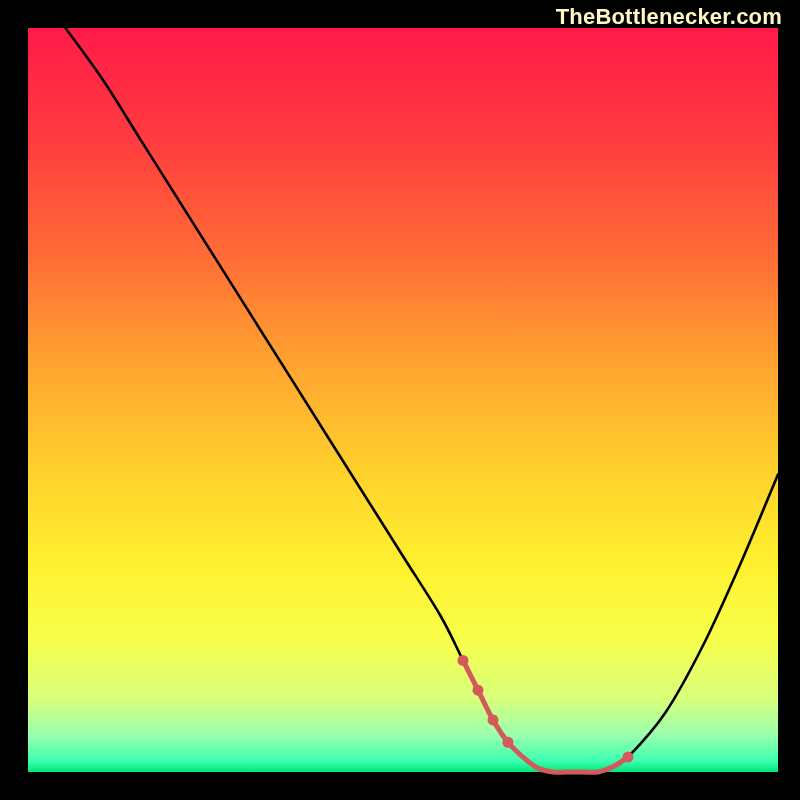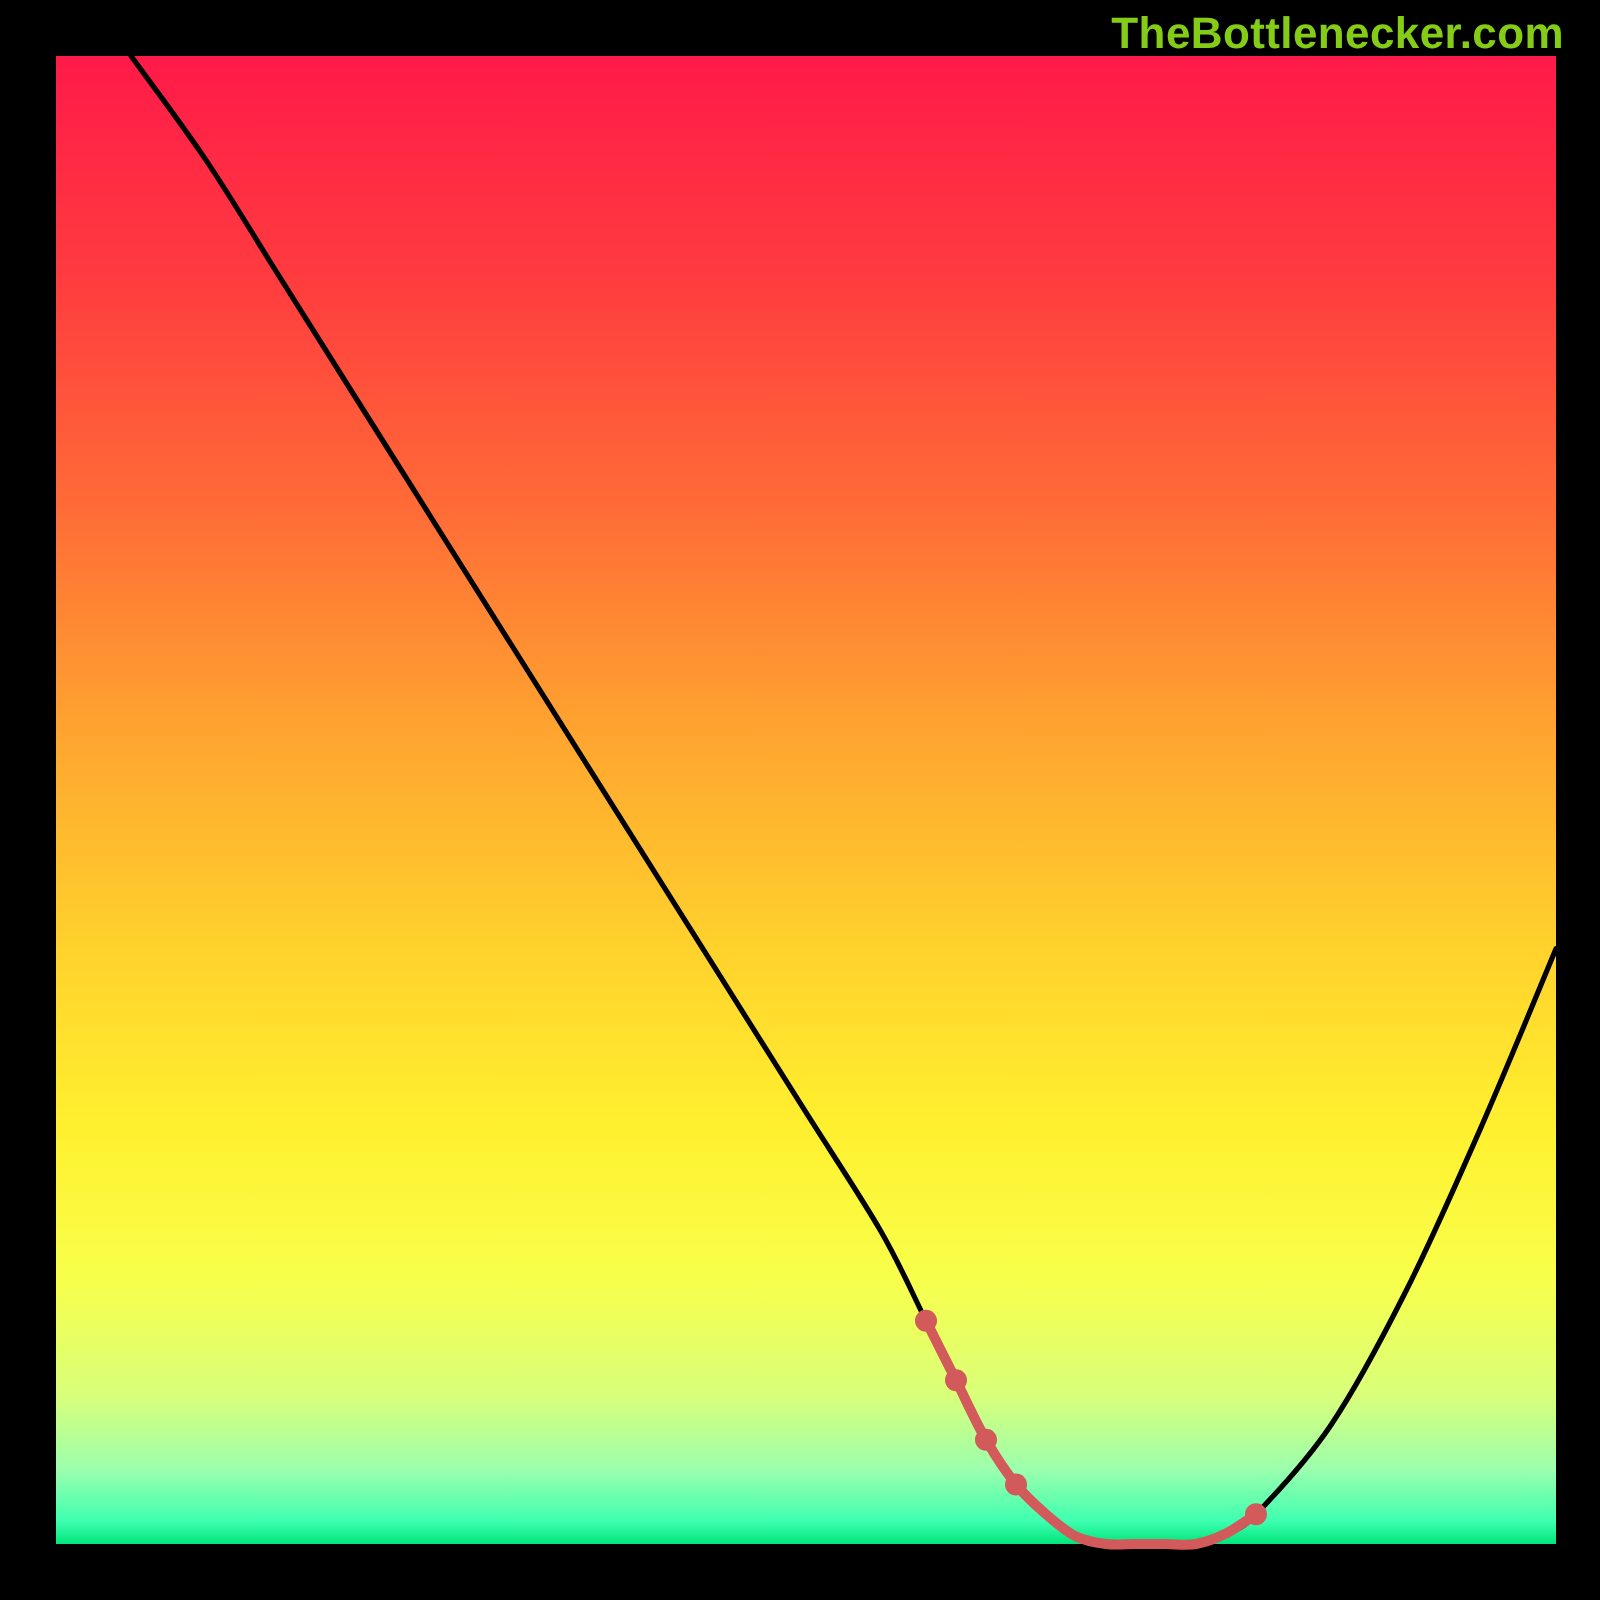--- a/index.html
+++ b/index.html
@@ -14,21 +14,21 @@
   .stage {
     position: relative;
     width: 800px;
     height: 800px;
     background: #000;
   }
   .watermark {
     position: absolute;
     top: 4px;
     right: 18px;
-    color: #84cc16;
+    color: #fef9c3;
     font-size: 22px;
     font-weight: 600;
     letter-spacing: 0.2px;
     z-index: 5;
     user-select: none;
   }
   svg {
     position: absolute;
     inset: 0;
   }

